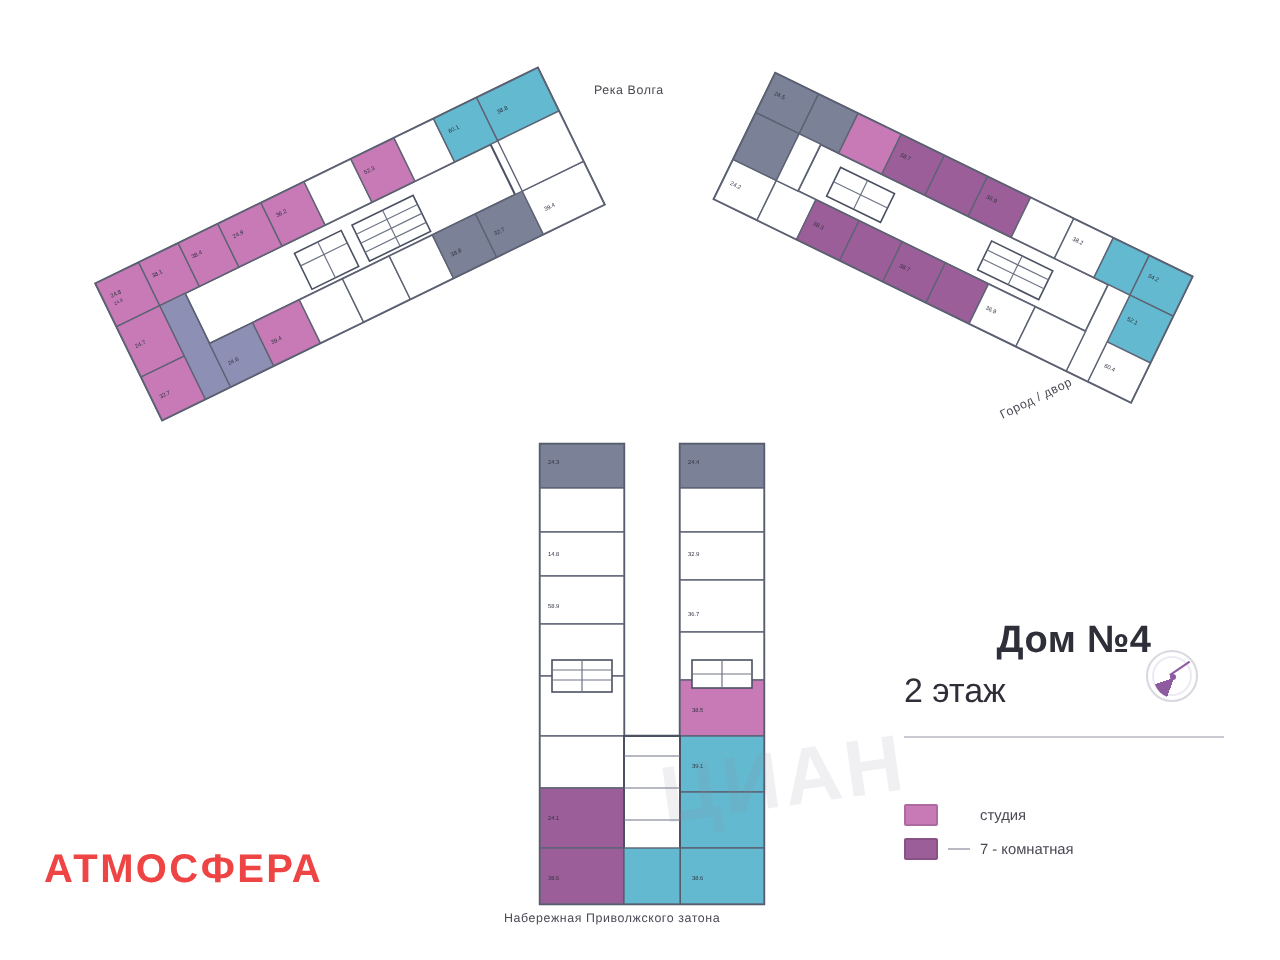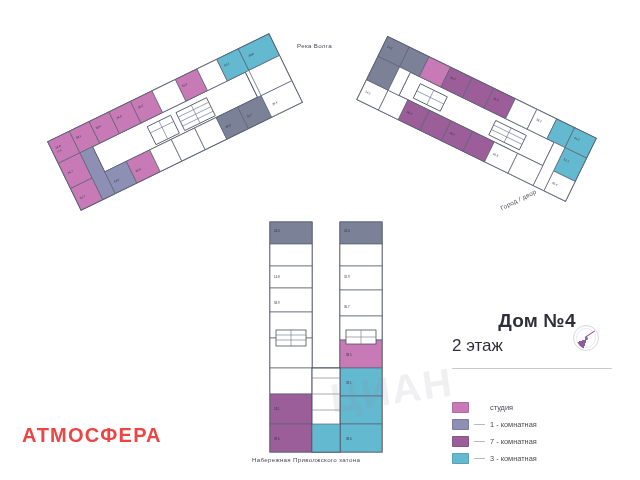--- a/index.html
+++ b/index.html
@@ -279,29 +279,19 @@
     <div class="dot"></div>
   </div>
 
   <div id="legend">
     <div class="legend-row">
       <span class="legend-swatch" style="background:#c77ab5"></span>
       <span class="legend-dash" style="visibility:hidden"></span>
       <span class="legend-label">студия</span>
     </div>
     <div class="legend-row">
-      <span class="legend-swatch" style="background:#8e8fb4"></span>
-      <span class="legend-dash"></span>
-      <span class="legend-label">1 - комнатная</span>
-    </div>
-    <div class="legend-row">
       <span class="legend-swatch" style="background:#9c5e99"></span>
       <span class="legend-dash"></span>
       <span class="legend-label">7 - комнатная</span>
     </div>
-    <div class="legend-row">
-      <span class="legend-swatch" style="background:#63b9cf"></span>
-      <span class="legend-dash"></span>
-      <span class="legend-label">3 - комнатная</span>
-    </div>
   </div>
 
 </div>
 
 </body></html>

